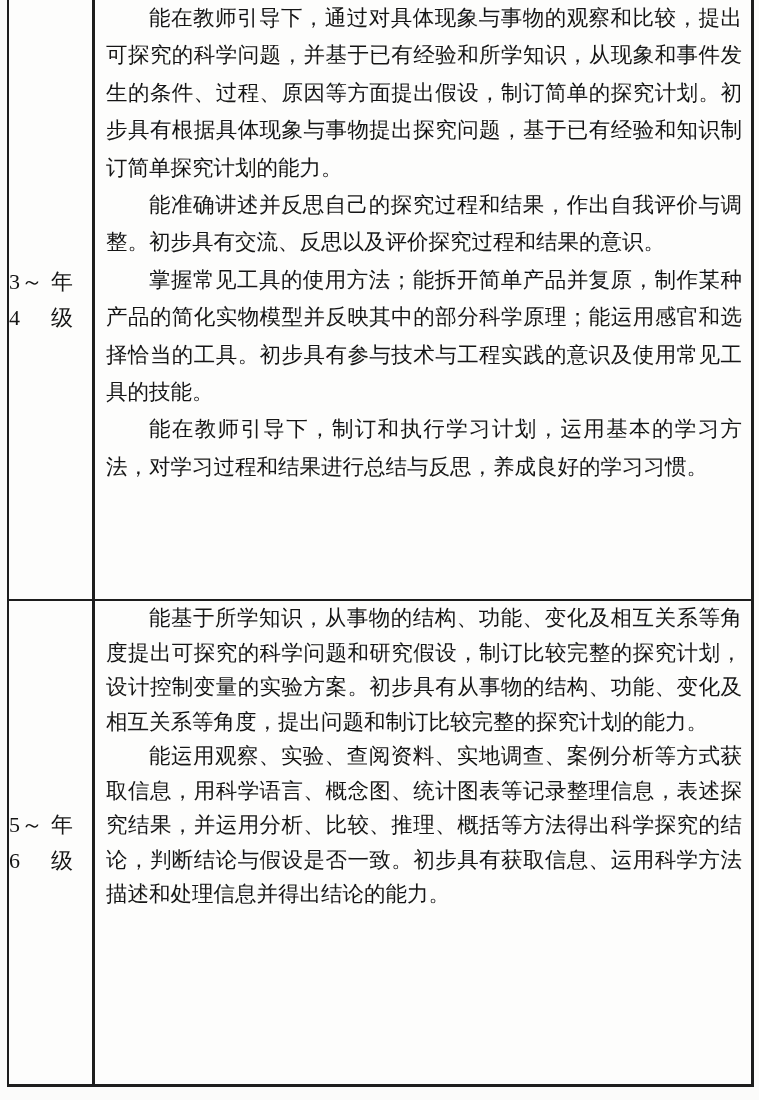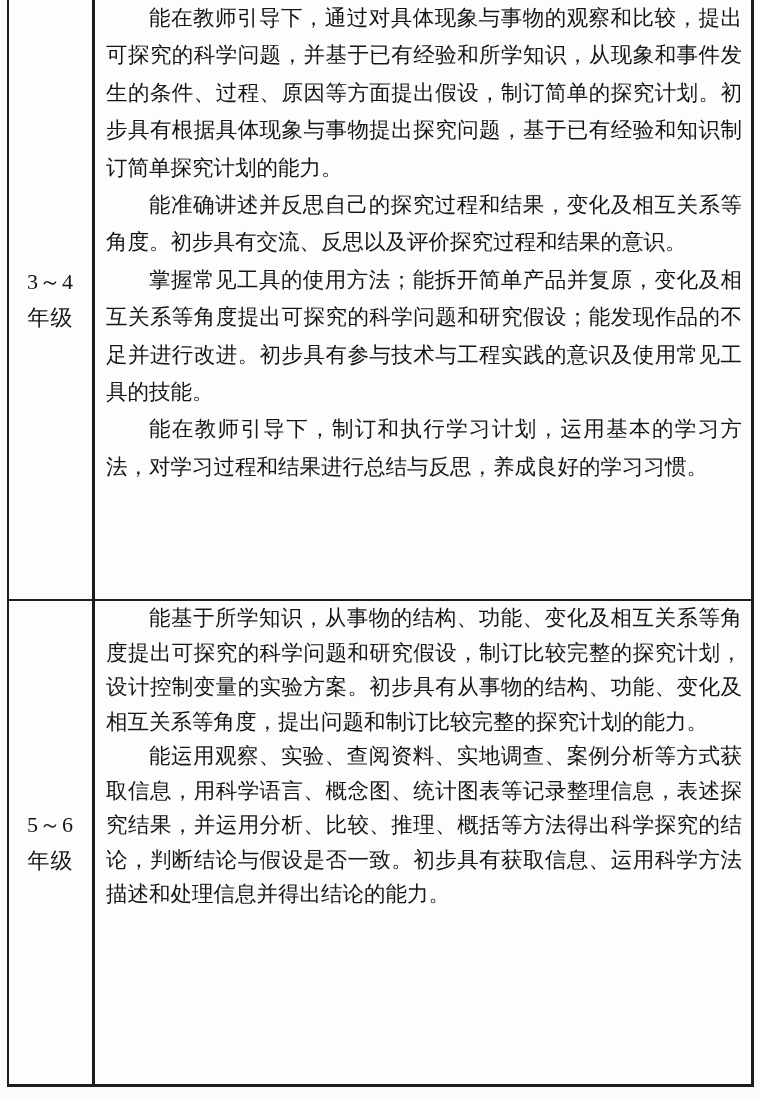--- a/index.html
+++ b/index.html
@@ -37,21 +37,21 @@
   }
   .table-row.row-2 {
     height: 484px;
   }
   .grade-cell {
     flex: 0 0 86px;
     width: 86px;
     box-sizing: border-box;
     border-right: 3px solid #1d1d1d;
     display: flex;
-    flex-direction: column;
+    flex-direction: row;
     align-items: center;
     justify-content: center;
     font-size: 22px;
     line-height: 36px;
     letter-spacing: 1px;
   }
   .content-cell {
     flex: 1;
     box-sizing: border-box;
     padding: 0 9px 0 11px;
@@ -72,22 +72,22 @@
 
 <div class="grade-table">
 
   <div class="table-row row-1">
     <div class="grade-cell">
       <span>3～4</span>
       <span>年级</span>
     </div>
     <div class="content-cell">
       <p>能在教师引导下，通过对具体现象与事物的观察和比较，提出可探究的科学问题，并基于已有经验和所学知识，从现象和事件发生的条件、过程、原因等方面提出假设，制订简单的探究计划。初步具有根据具体现象与事物提出探究问题，基于已有经验和知识制订简单探究计划的能力。</p>
-      <p>能准确讲述并反思自己的探究过程和结果，变化及相互关系等角度。初步具有交流、反思以及评价探究过程和结果的意识。</p>
-      <p>掌握常见工具的使用方法；能拆开简单产品并复原，变化及相互关系等角度提出可探究的科学问题和研究假设；能发现作品的不足并进行改进。初步具有参与技术与工程实践的意识及使用常见工具的技能。</p>
+      <p>能准确讲述并反思自己的探究过程和结果，作出自我评价与调整。初步具有交流、反思以及评价探究过程和结果的意识。</p>
+      <p>掌握常见工具的使用方法；能拆开简单产品并复原，制作某种产品的简化实物模型并反映其中的部分科学原理；能运用感官和选择恰当的工具。初步具有参与技术与工程实践的意识及使用常见工具的技能。</p>
       <p>能在教师引导下，制订和执行学习计划，运用基本的学习方法，对学习过程和结果进行总结与反思，养成良好的学习习惯。</p>
     </div>
   </div>
 
   <div class="table-row row-2">
     <div class="grade-cell">
       <span>5～6</span>
       <span>年级</span>
     </div>
     <div class="content-cell">

